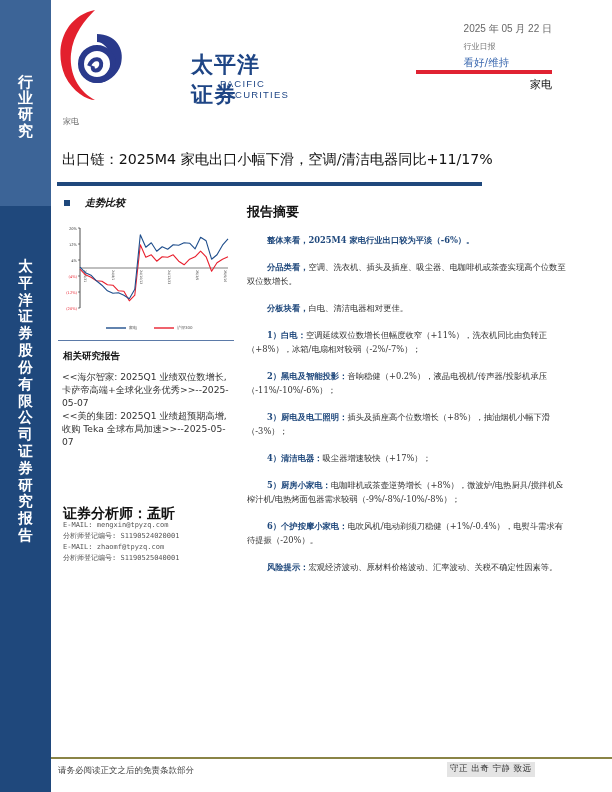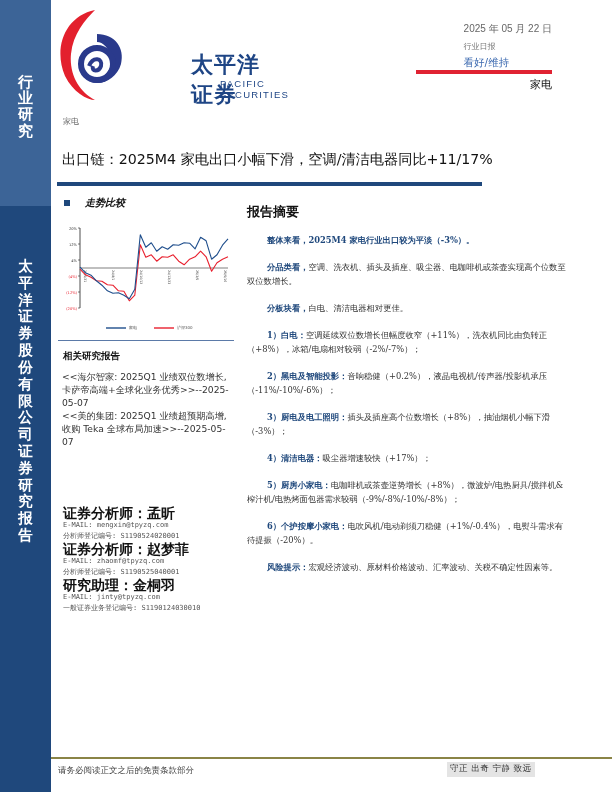--- a/index.html
+++ b/index.html
@@ -151,34 +151,28 @@
   <div class="related-item">&lt;&lt;美的集团: 2025Q1 业绩超预期高增, 收购 Teka 全球布局加速&gt;&gt;--2025-05-07</div>
 </div>
 
 <div class="analysts">
   <div>
     <div class="an-name">证券分析师：孟昕</div>
     <div class="an-line">E-MAIL: mengxin@tpyzq.com</div>
     <div class="an-line">分析师登记编号: S1190524020001</div>
   </div>
   <div>
-    <div class="an-name">证券分析师：赵梦菲</div>
     <div class="an-line">E-MAIL: zhaomf@tpyzq.com</div>
     <div class="an-line">分析师登记编号: S1190525040001</div>
-  </div>
-  <div>
-    <div class="an-name">研究助理：金桐羽</div>
-    <div class="an-line">E-MAIL: jinty@tpyzq.com</div>
-    <div class="an-line">一般证券业务登记编号: S1190124030010</div>
   </div>
 </div>
 
 <div class="summary-heading">报告摘要</div>
 <div class="summary">
-  <p class="para"><b>整体来看，2025M4 家电行业出口较为平淡（-3%）。</b><span></span></p>
+  <p class="para"><b>整体来看，2025M4 家电行业出口较为平淡（-6%）。</b><span></span></p>
   <p class="para"><b>分品类看，</b><span>空调、洗衣机、插头及插座、吸尘器、电咖啡机或茶壶实现高个位数至双位数增长。</span></p>
   <p class="para"><b>分板块看，</b><span>白电、清洁电器相对更佳。</span></p>
   <p class="para"><b>1）白电：</b><span>空调延续双位数增长但幅度收窄（+11%），洗衣机同比由负转正（+8%），冰箱/电扇相对较弱（-2%/-7%）；</span></p>
   <p class="para"><b>2）黑电及智能投影：</b><span>音响稳健（+0.2%），液晶电视机/传声器/投影机承压（-11%/-10%/-6%）；</span></p>
   <p class="para"><b>3）厨电及电工照明：</b><span>插头及插座高个位数增长（+8%），抽油烟机小幅下滑（-3%）；</span></p>
   <p class="para"><b>4）清洁电器：</b><span>吸尘器增速较快（+17%）；</span></p>
   <p class="para"><b>5）厨房小家电：</b><span>电咖啡机或茶壶逆势增长（+8%），微波炉/电热厨具/搅拌机&amp;榨汁机/电热烤面包器需求较弱（-9%/-8%/-10%/-8%）；</span></p>
   <p class="para"><b>6）个护按摩小家电：</b><span>电吹风机/电动剃须刀稳健（+1%/-0.4%），电熨斗需求有待提振（-20%）。</span></p>
   <p class="para"><b>风险提示：</b><span>宏观经济波动、原材料价格波动、汇率波动、关税不确定性因素等。</span></p>
 </div>

